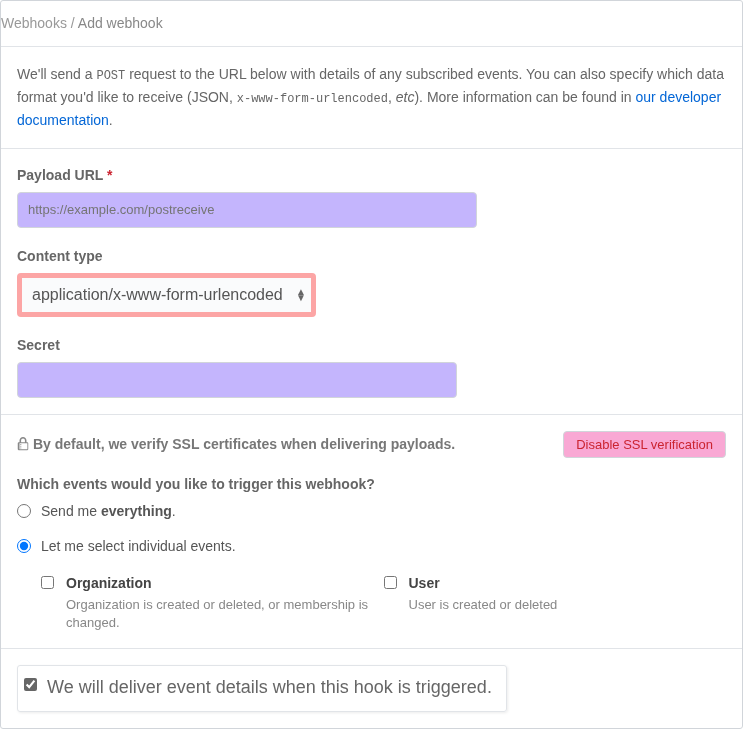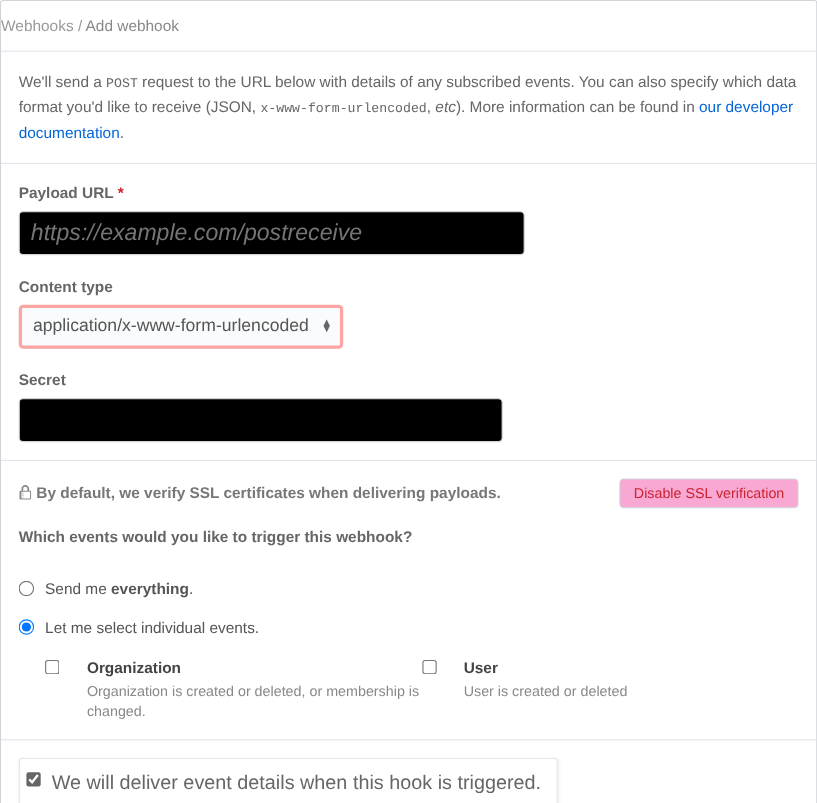--- a/index.html
+++ b/index.html
@@ -60,40 +60,39 @@
       color: #666;
       margin-bottom: 6px;
     }
     .required {
       color: #cb2431;
     }
     .text-input {
       width: 100%;
       max-width: 460px;
       padding: 7px 10px;
-      font-size: 21px;
+      font-size: 13px;
       line-height: 20px;
       color: #666;
       border: 1px solid #d1d5da;
       border-radius: 4px;
-      background-color: #000000;
-      font-style: italic;
+      background-color: #c4b5fd;
     }
     .select-wrapper {
       position: relative;
       display: inline-block;
     }
     .content-select {
       appearance: none;
       -webkit-appearance: none;
       padding: 7px 28px 7px 10px;
       font-size: 16px;
       line-height: 20px;
       color: #555;
-      border: 3px solid #fca5a5;
+      border: 5px solid #fca5a5;
       border-radius: 4px;
       background-color: #fafbfc;
     }
     .select-arrows {
       position: absolute;
       right: 10px;
       top: 50%;
       transform: translateY(-50%);
       pointer-events: none;
       font-size: 10px;
@@ -131,21 +130,21 @@
       border: 1px solid #d1d5da;
       border-radius: 4px;
       cursor: pointer;
     }
     .events-section {
       padding: 0 16px 16px 16px;
     }
     .events-title {
       color: #666;
       font-weight: 600;
-      margin-bottom: 26px;
+      margin-bottom: 6px;
     }
     .radio-option {
       display: flex;
       align-items: center;
       gap: 10px;
       margin-bottom: 14px;
       color: #555;
     }
     .radio-option input[type="radio"] {
       width: 14px;
@@ -154,21 +153,21 @@
     .radio-option .everything {
       font-weight: 600;
     }
     .event-grid {
       display: flex;
       margin-left: 24px;
       margin-top: 16px;
     }
     .event-item {
       display: flex;
-      gap: 25px;
+      gap: 12px;
       flex: 1;
       align-items: flex-start;
     }
     .event-item input[type="checkbox"] {
       margin-top: 3px;
     }
     .event-title {
       font-weight: 600;
       color: #444;
     }

